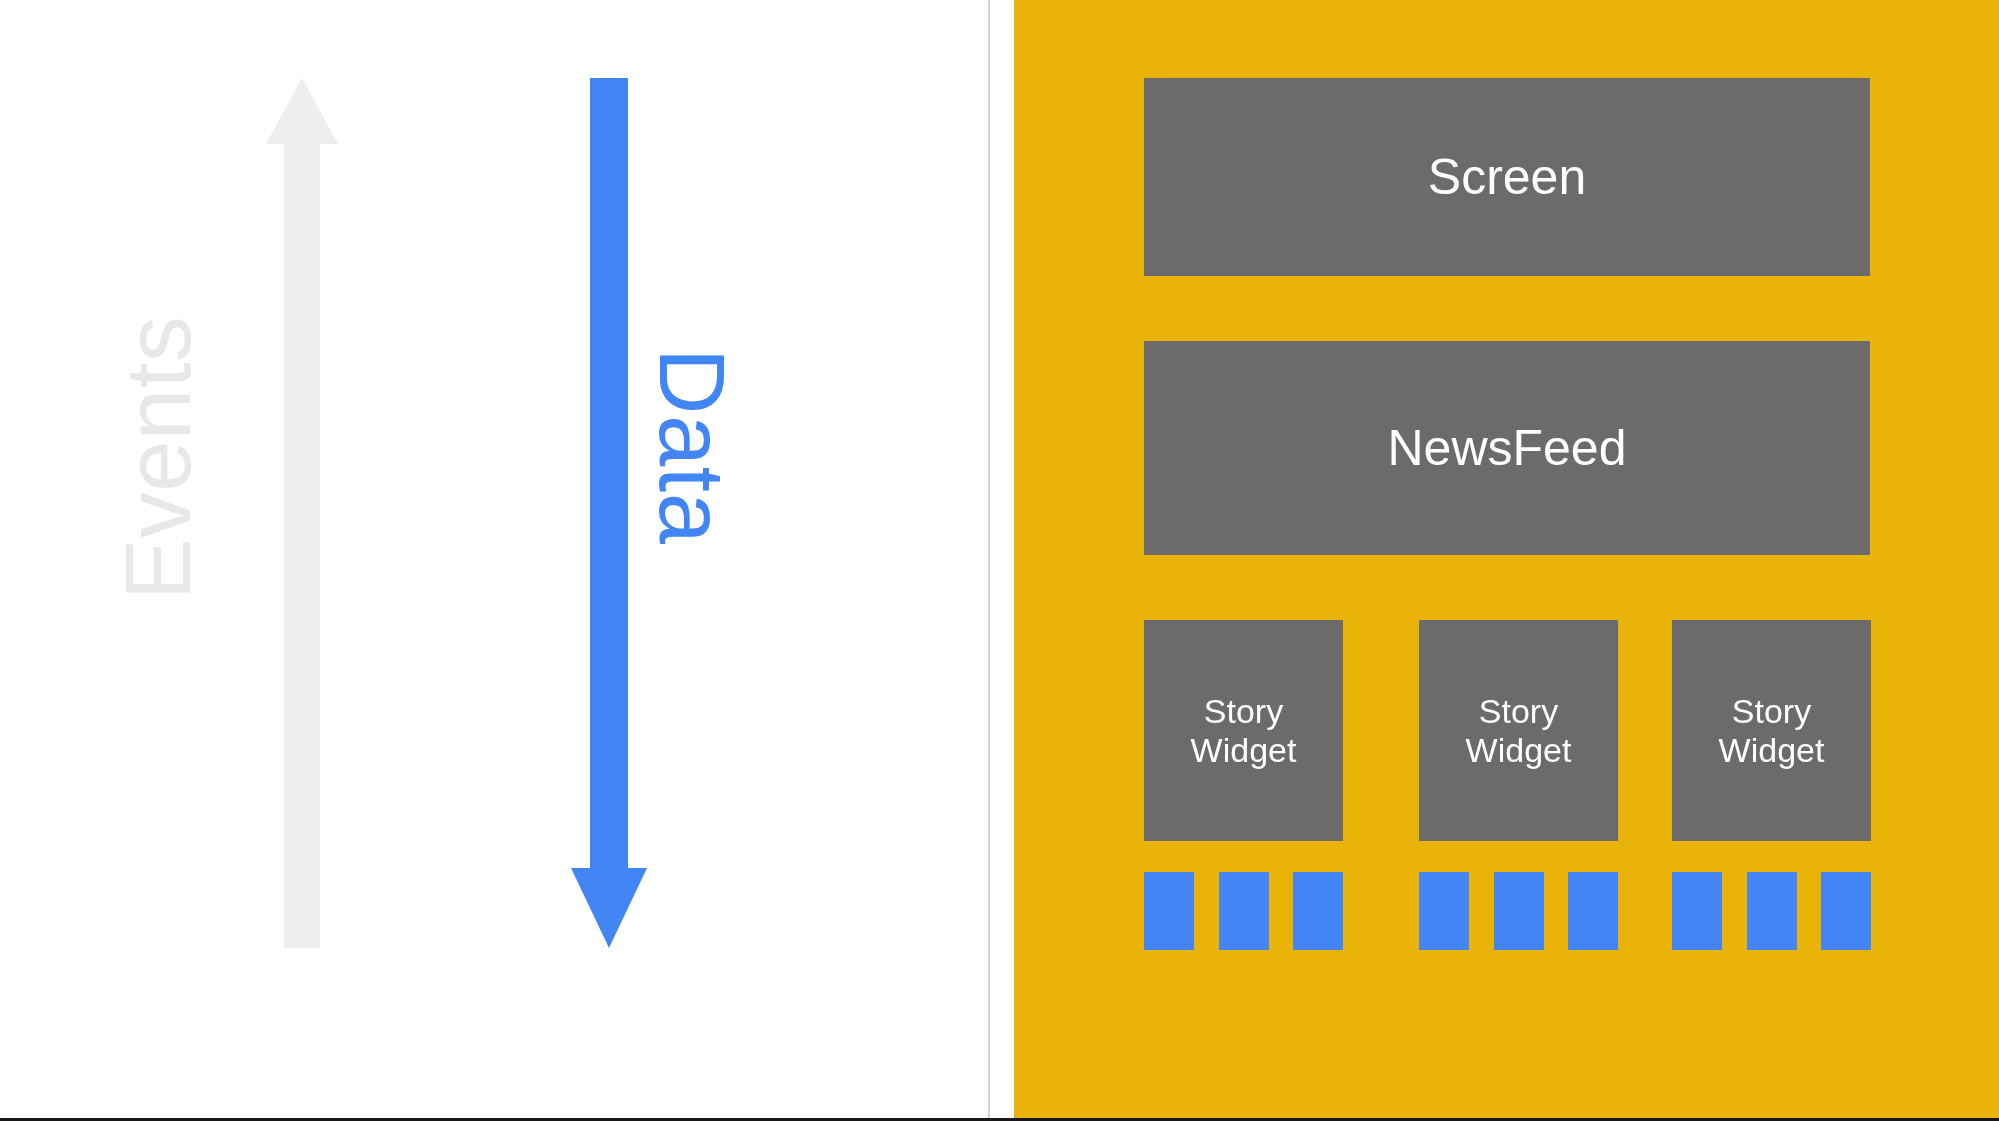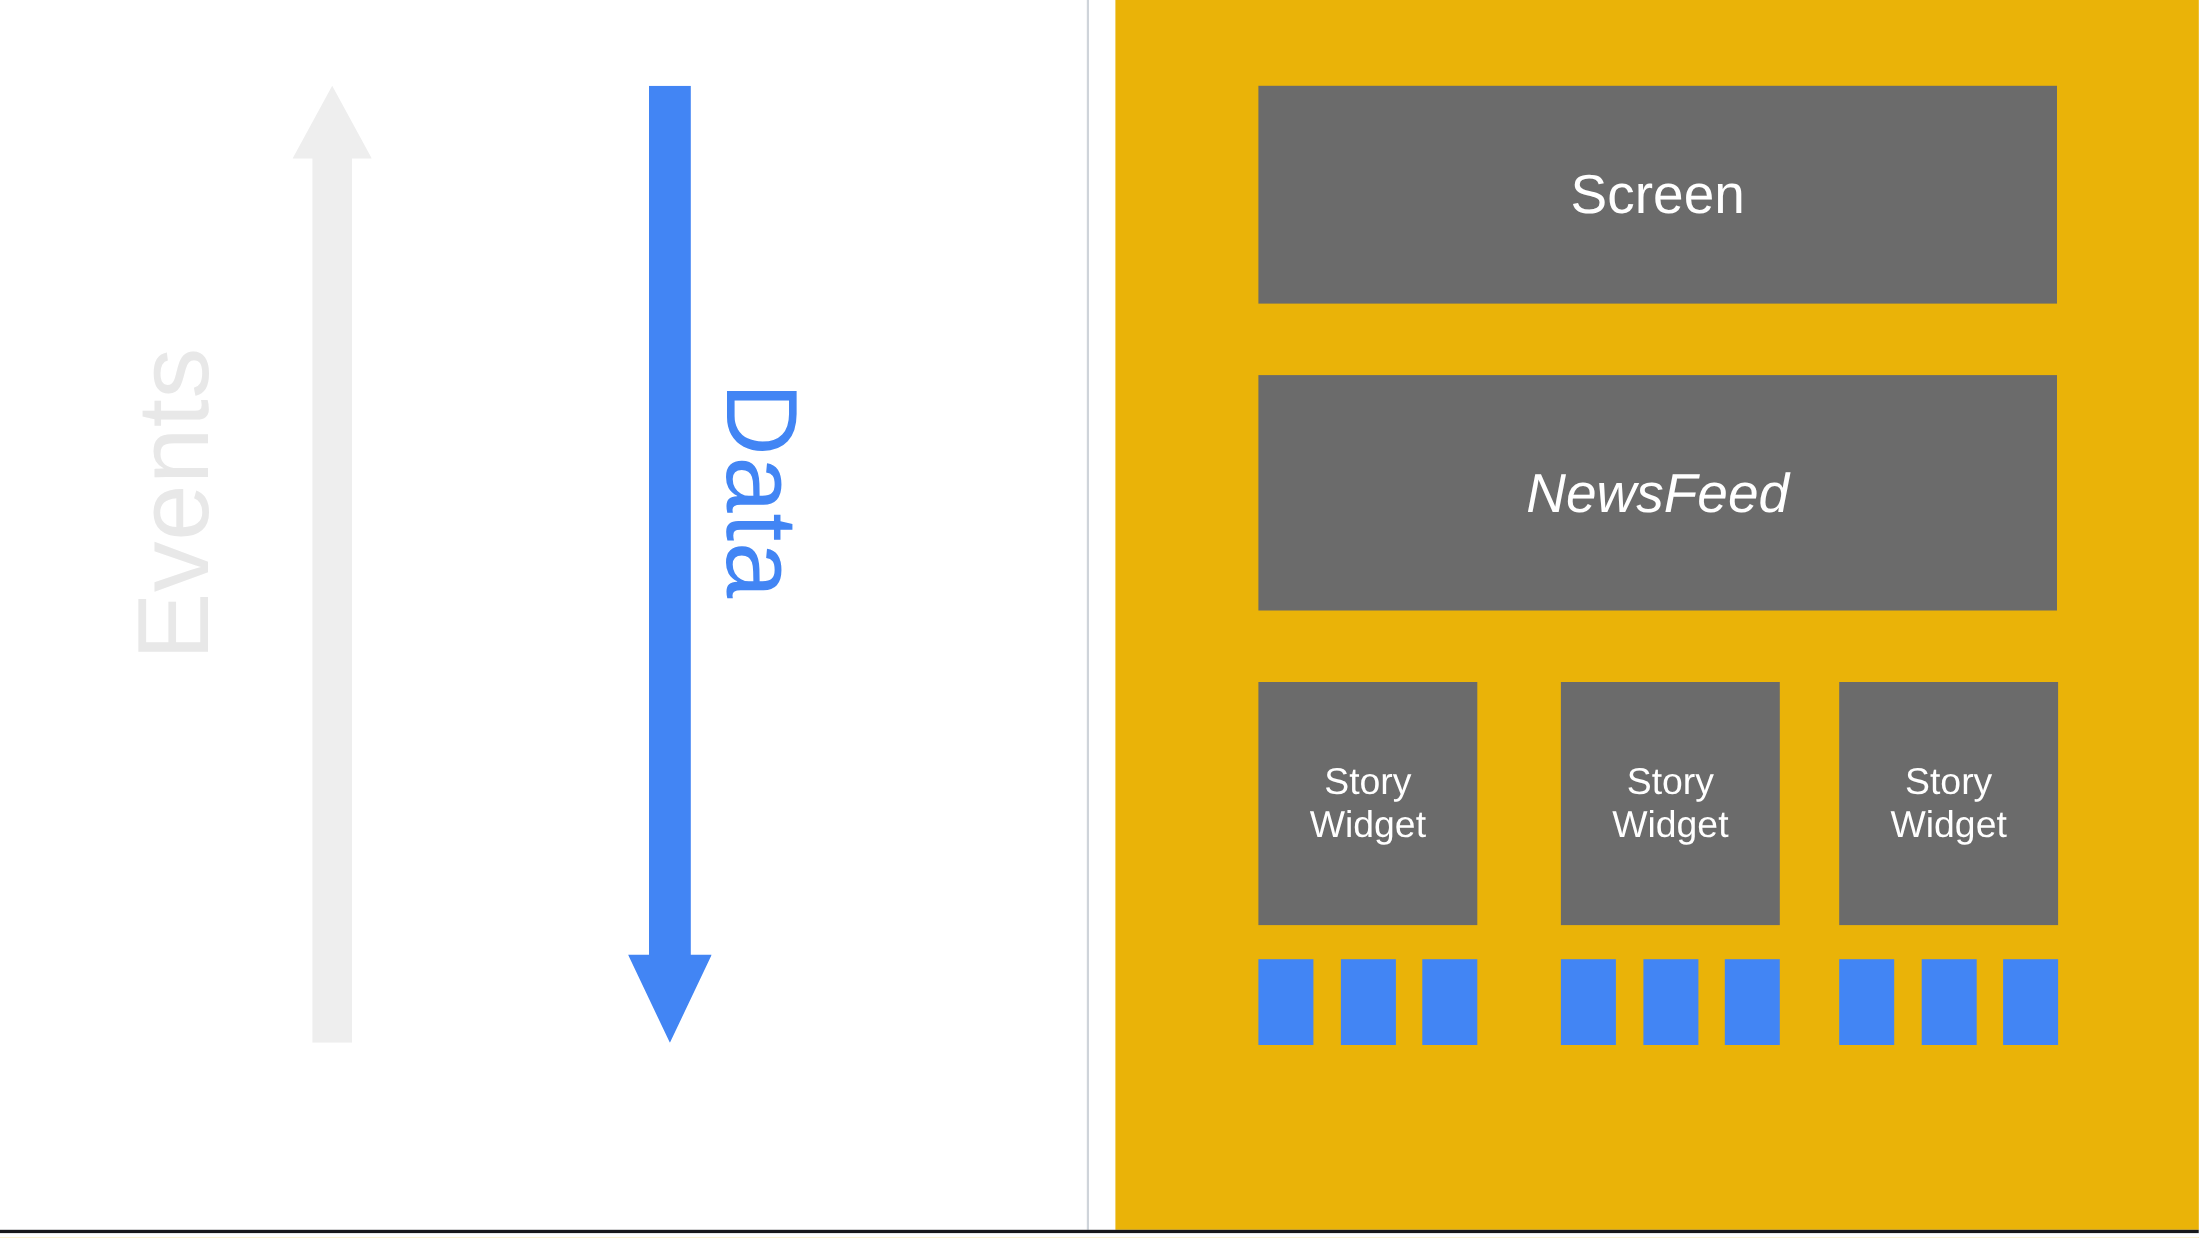--- a/index.html
+++ b/index.html
@@ -104,21 +104,21 @@
     display: flex;
     align-items: center;
     justify-content: center;
     text-align: center;
     font-size: 50px;
     line-height: 1.12;
     font-weight: 400;
   }
 
   #screen-box   { left: 130px; top: 78px;  width: 726px; height: 198px; }
-  #newsfeed-box { left: 130px; top: 341px; width: 726px; height: 214px; font-style: italic; }
+  #newsfeed-box { left: 130px; top: 341px; width: 726px; height: 214px; }
 
   .story-box { width: 199px; height: 221px; top: 620px; font-size: 34px; }
   #story-box-0 { left: 130px; }
   #story-box-1 { left: 405px; }
   #story-box-2 { left: 658px; }
 
   .bar-group { position: absolute; top: 872px; height: 78px; }
   #bar-group-0 { left: 130px; width: 199px; }
   #bar-group-1 { left: 405px; width: 199px; }
   #bar-group-2 { left: 658px; width: 199px; }

